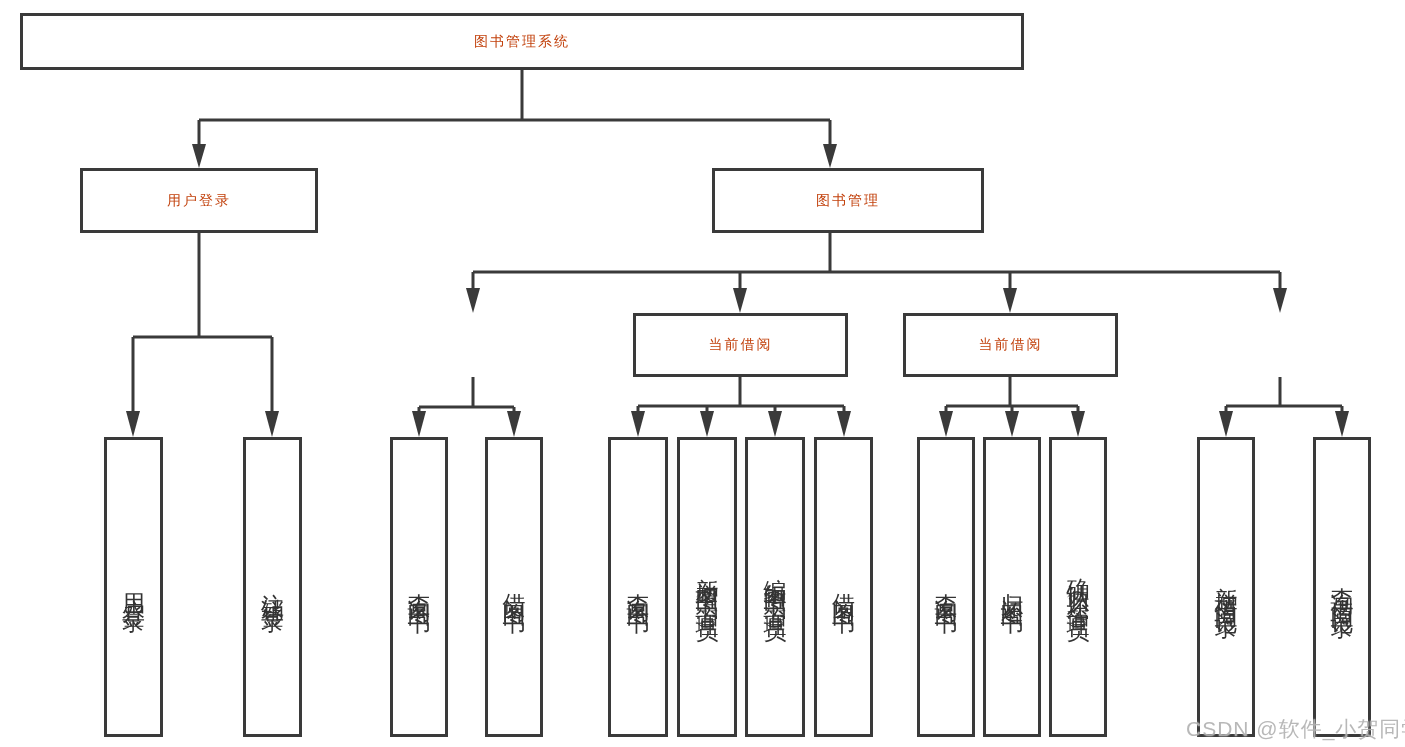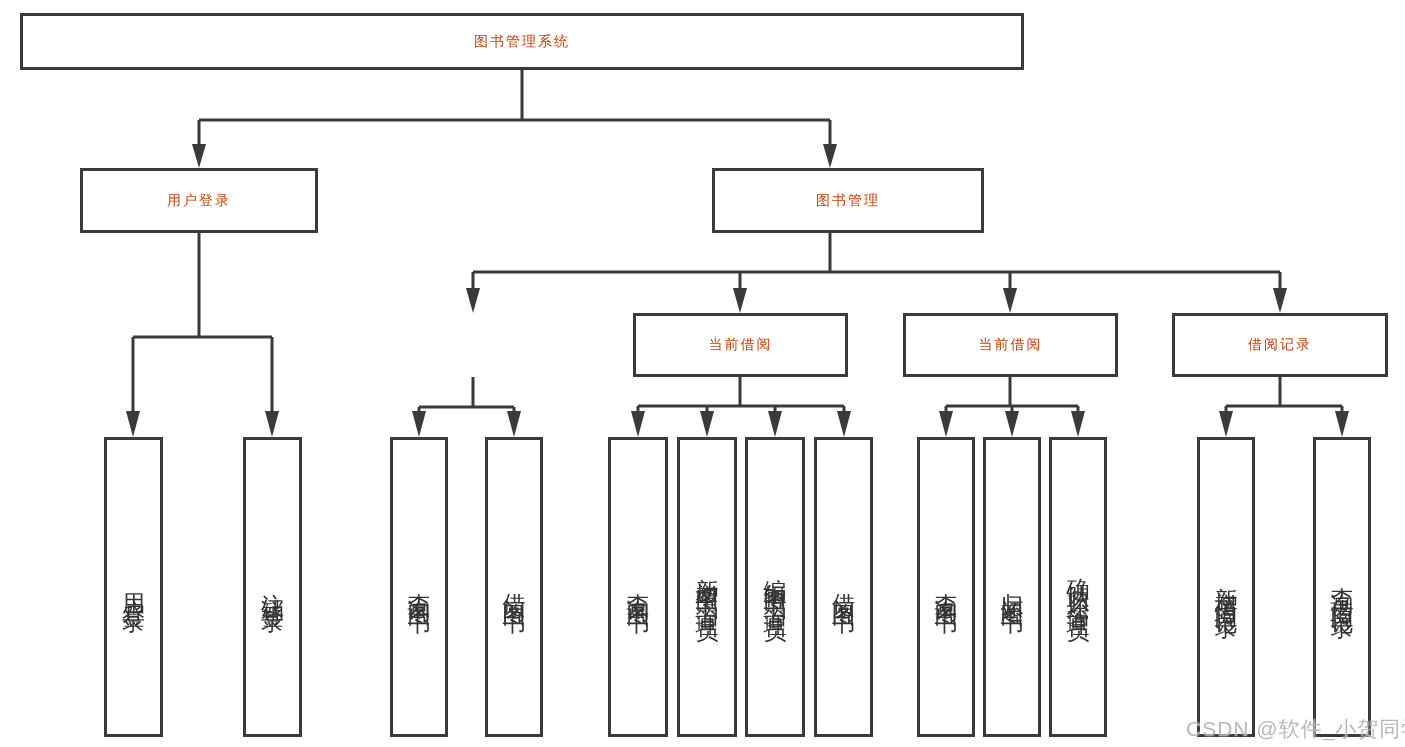--- a/index.html
+++ b/index.html
@@ -125,23 +125,20 @@
   <div class="node" style="left:712px; top:168px; width:272px; height:65px;">
     <span class="lbl">图书管理</span>
   </div>
 
   <div class="node" style="left:633px; top:313px; width:215px; height:64px;">
     <span class="lbl">当前借阅</span>
   </div>
   <div class="node" style="left:903px; top:313px; width:215px; height:64px;">
     <span class="lbl">当前借阅</span>
   </div>
-  <div class="node" style="left:1172px; top:313px; width:216px; height:64px;">
-    <span class="lbl">借阅记录</span>
-  </div>
 
   <div class="leaf" style="left:104px; width:59px;">
     <span class="vlbl">用户登录</span>
   </div>
   <div class="leaf" style="left:243px; width:59px;">
     <span class="vlbl">注销登录</span>
   </div>
 
   <div class="leaf" style="left:390px; width:58px;">
     <span class="vlbl">查询图书</span>

